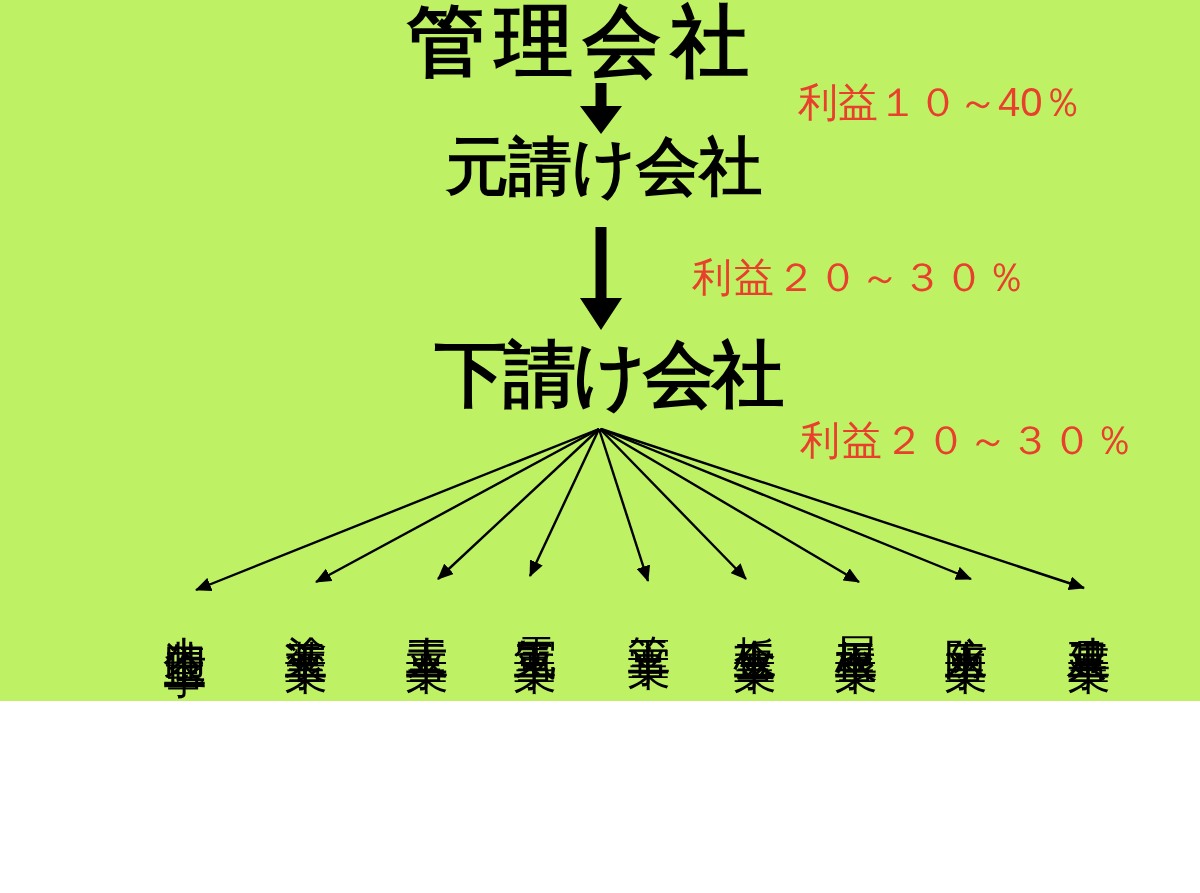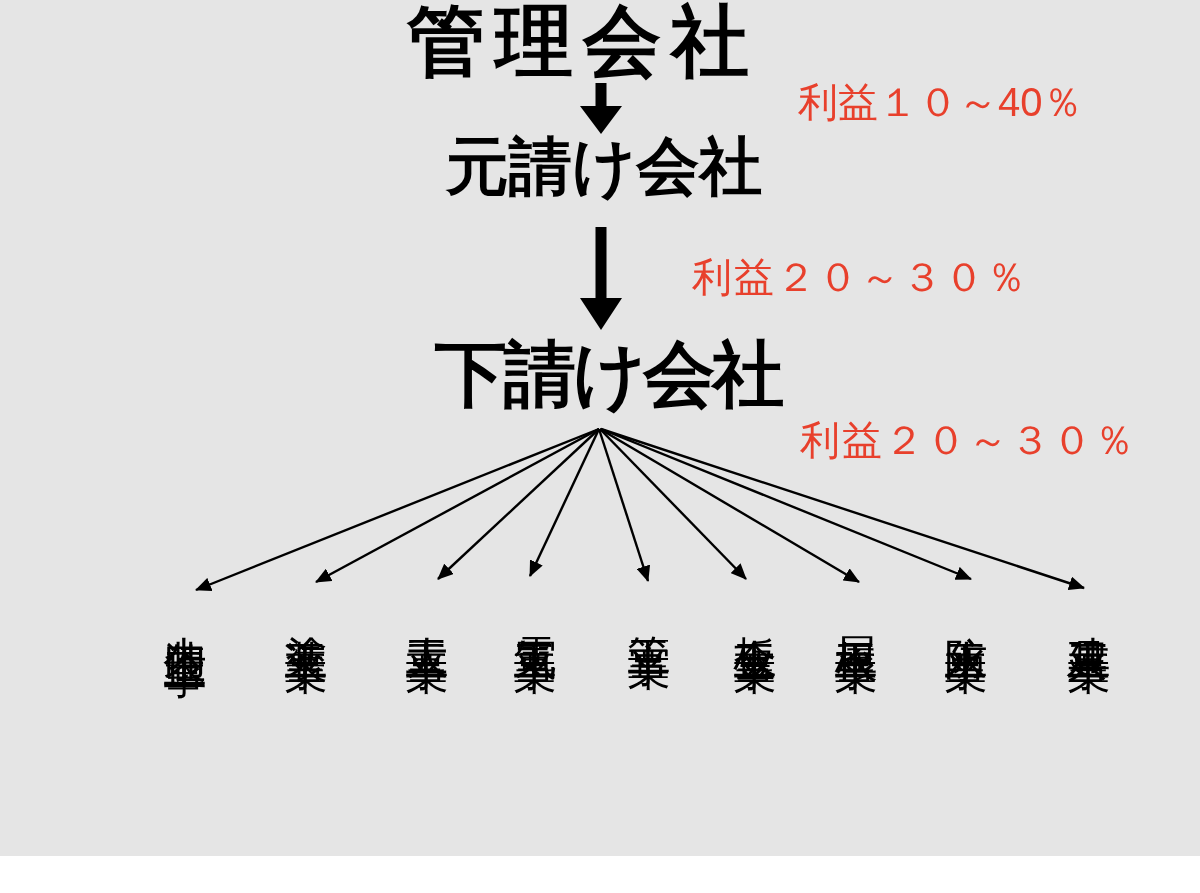--- a/index.html
+++ b/index.html
@@ -3,22 +3,22 @@
 <meta charset="utf-8">
 <style>
   html, body {
     margin: 0;
     padding: 0;
     background: #ffffff;
   }
   .canvas {
     position: relative;
     width: 1200px;
-    height: 856px;
-    background: #e5e5e5;
+    height: 701px;
+    background: #bef264;
     overflow: hidden;
     font-family: "Liberation Sans", sans-serif;
     color: #000000;
   }
   .company {
     position: absolute;
     transform: translateX(-50%);
     font-weight: 900;
     line-height: 1.0;
     white-space: nowrap;

